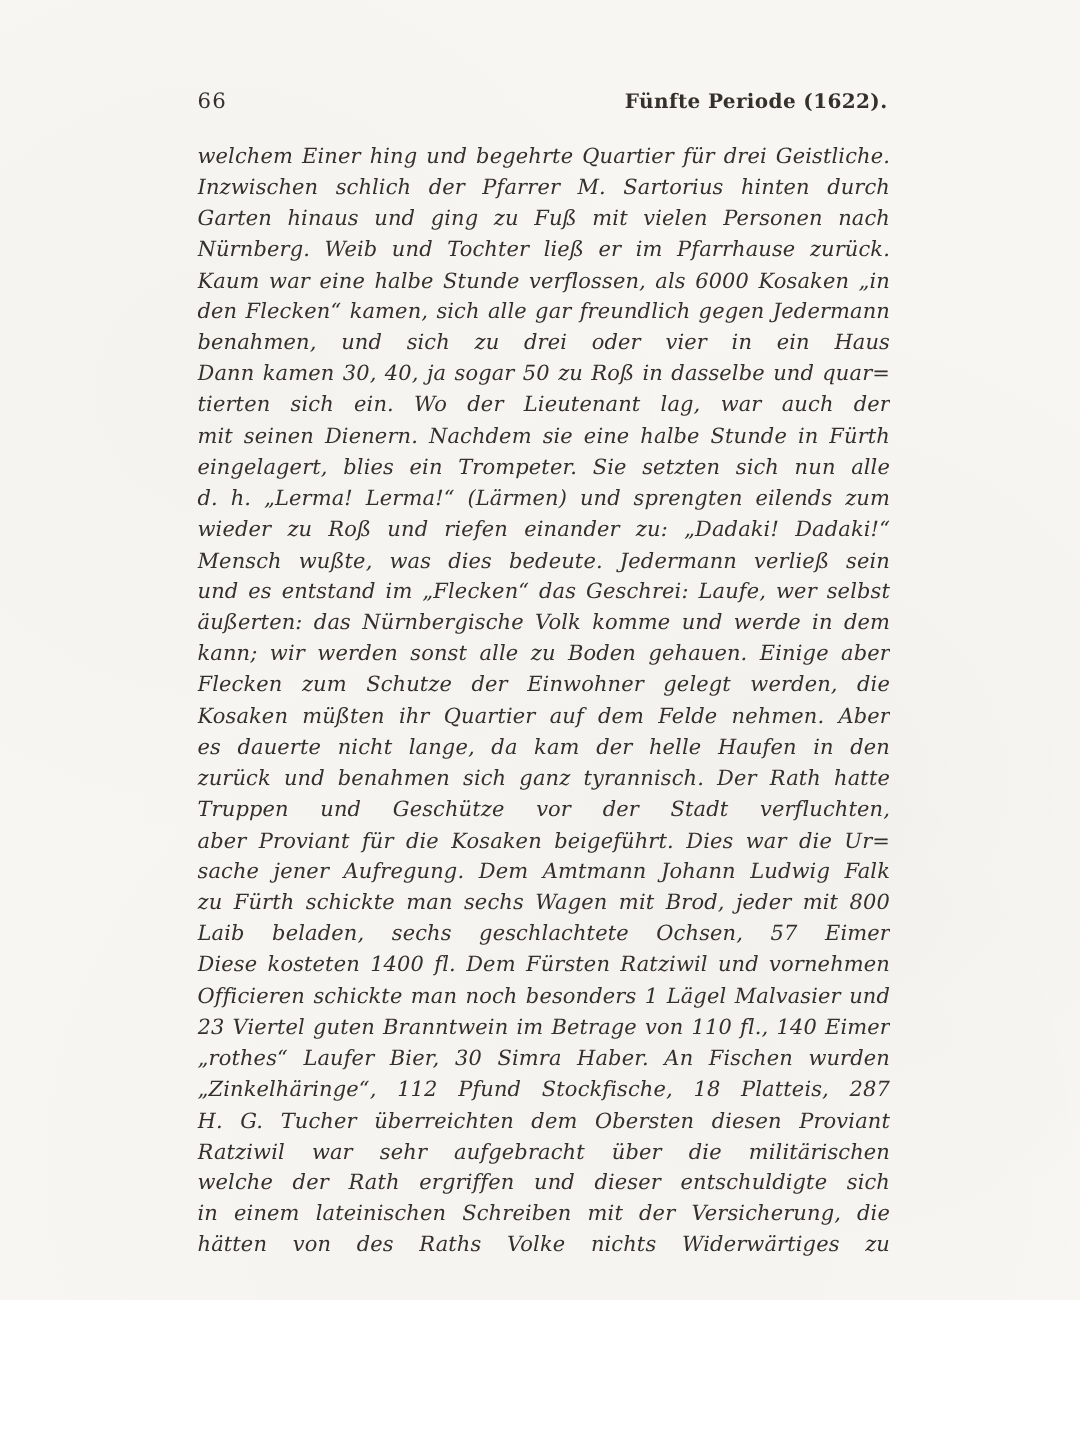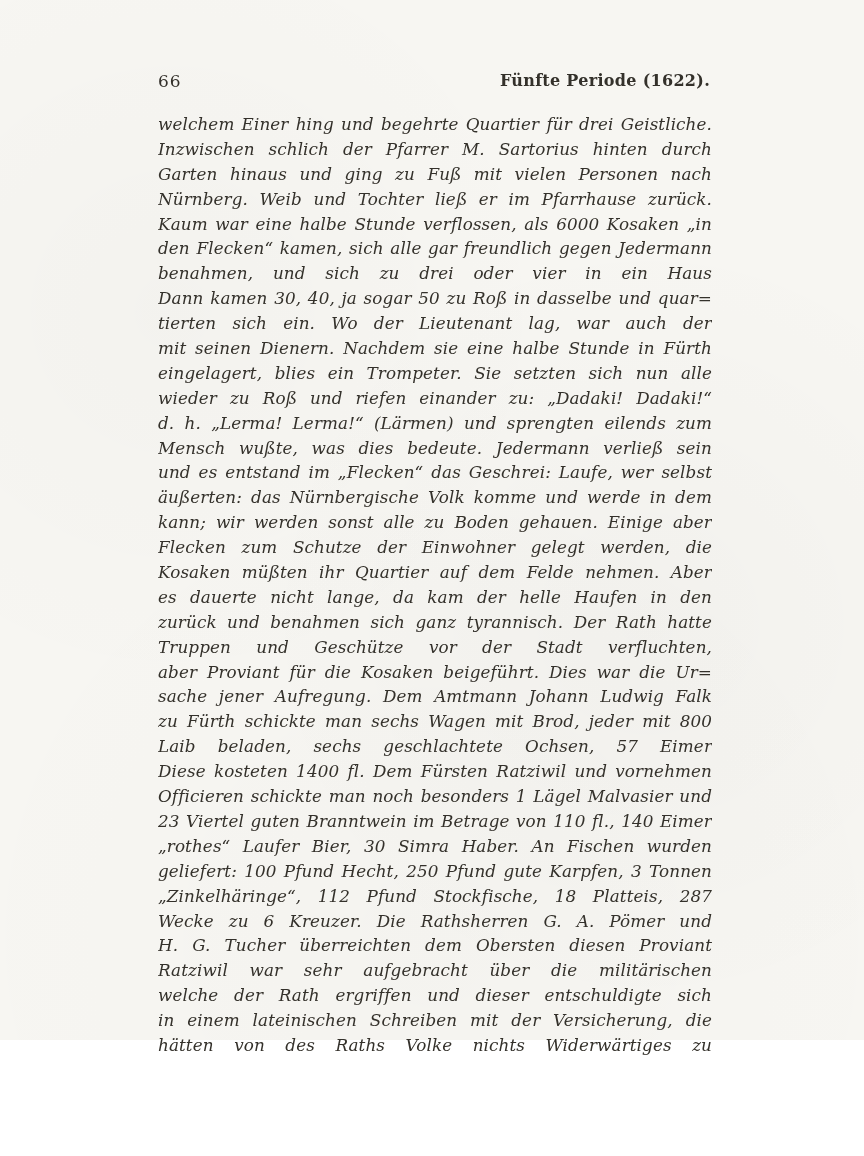--- a/index.html
+++ b/index.html
@@ -82,42 +82,40 @@
     <div class="text-line">Inzwischen schlich der Pfarrer M. Sartorius hinten durch seinen</div>
     <div class="text-line">Garten hinaus und ging zu Fuß mit vielen Personen nach</div>
     <div class="text-line">Nürnberg. Weib und Tochter ließ er im Pfarrhause zurück.</div>
     <div class="text-line">Kaum war eine halbe Stunde verflossen, als 6000 Kosaken „in</div>
     <div class="text-line">den Flecken“ kamen, sich alle gar freundlich gegen Jedermann</div>
     <div class="text-line">benahmen, und sich zu drei oder vier in ein Haus einquartierten.</div>
     <div class="text-line">Dann kamen 30, 40, ja sogar 50 zu Roß in dasselbe und quar=</div>
     <div class="text-line">tierten sich ein. Wo der Lieutenant lag, war auch der Fähndrich</div>
     <div class="text-line">mit seinen Dienern. Nachdem sie eine halbe Stunde in Fürth</div>
     <div class="text-line">eingelagert, blies ein Trompeter. Sie setzten sich nun alle</div>
+    <div class="text-line">d. h. „Lerma! Lerma!“ (Lärmen) und sprengten eilends zum</div>
     <div class="text-line">wieder zu Roß und riefen einander zu: „Dadaki! Dadaki!“</div>
-    <div class="text-line">d. h. „Lerma! Lerma!“ (Lärmen) und sprengten eilends zum</div>
     <div class="text-line">Mensch wußte, was dies bedeute. Jedermann verließ sein Haus</div>
     <div class="text-line">und es entstand im „Flecken“ das Geschrei: Laufe, wer selbst</div>
     <div class="text-line">äußerten: das Nürnbergische Volk komme und werde in dem</div>
     <div class="text-line">kann; wir werden sonst alle zu Boden gehauen. Einige aber</div>
     <div class="text-line">Flecken zum Schutze der Einwohner gelegt werden, die verfluchten</div>
     <div class="text-line">Kosaken müßten ihr Quartier auf dem Felde nehmen. Aber</div>
     <div class="text-line">es dauerte nicht lange, da kam der helle Haufen in den Flecken</div>
     <div class="text-line">zurück und benahmen sich ganz tyrannisch. Der Rath hatte seine</div>
     <div class="text-line">Truppen und Geschütze vor der Stadt verfluchten, andererseits</div>
     <div class="text-line">aber Proviant für die Kosaken beigeführt. Dies war die Ur=</div>
     <div class="text-line">sache jener Aufregung. Dem Amtmann Johann Ludwig Falk</div>
     <div class="text-line">zu Fürth schickte man sechs Wagen mit Brod, jeder mit 800</div>
     <div class="text-line">Laib beladen, sechs geschlachtete Ochsen, 57 Eimer Frankenwein.</div>
     <div class="text-line">Diese kosteten 1400 fl. Dem Fürsten Ratziwil und vornehmen</div>
     <div class="text-line">Officieren schickte man noch besonders 1 Lägel Malvasier und</div>
     <div class="text-line">23 Viertel guten Branntwein im Betrage von 110 fl., 140 Eimer</div>
     <div class="text-line">„rothes“ Laufer Bier, 30 Simra Haber. An Fischen wurden</div>
-    <div class="text-line">geliefert: 100 Pfund Hecht, 250 Pfund gute Karpfen, 3 Tonnen</div>
     <div class="text-line">„Zinkelhäringe“, 112 Pfund Stockfische, 18 Platteis, 287 Laufer</div>
-    <div class="text-line">Wecke zu 6 Kreuzer. Die Rathsherren G. A. Pömer und</div>
     <div class="text-line">H. G. Tucher überreichten dem Obersten diesen Proviant selbst.</div>
     <div class="text-line">Ratziwil war sehr aufgebracht über die militärischen Maßregeln,</div>
     <div class="text-line">welche der Rath ergriffen und dieser entschuldigte sich deshalb</div>
     <div class="text-line">in einem lateinischen Schreiben mit der Versicherung, die Kosaken</div>
     <div class="text-line">hätten von des Raths Volke nichts Widerwärtiges zu benahmen,</div>
   </div>
 
 </div>
 
 </body></html>

